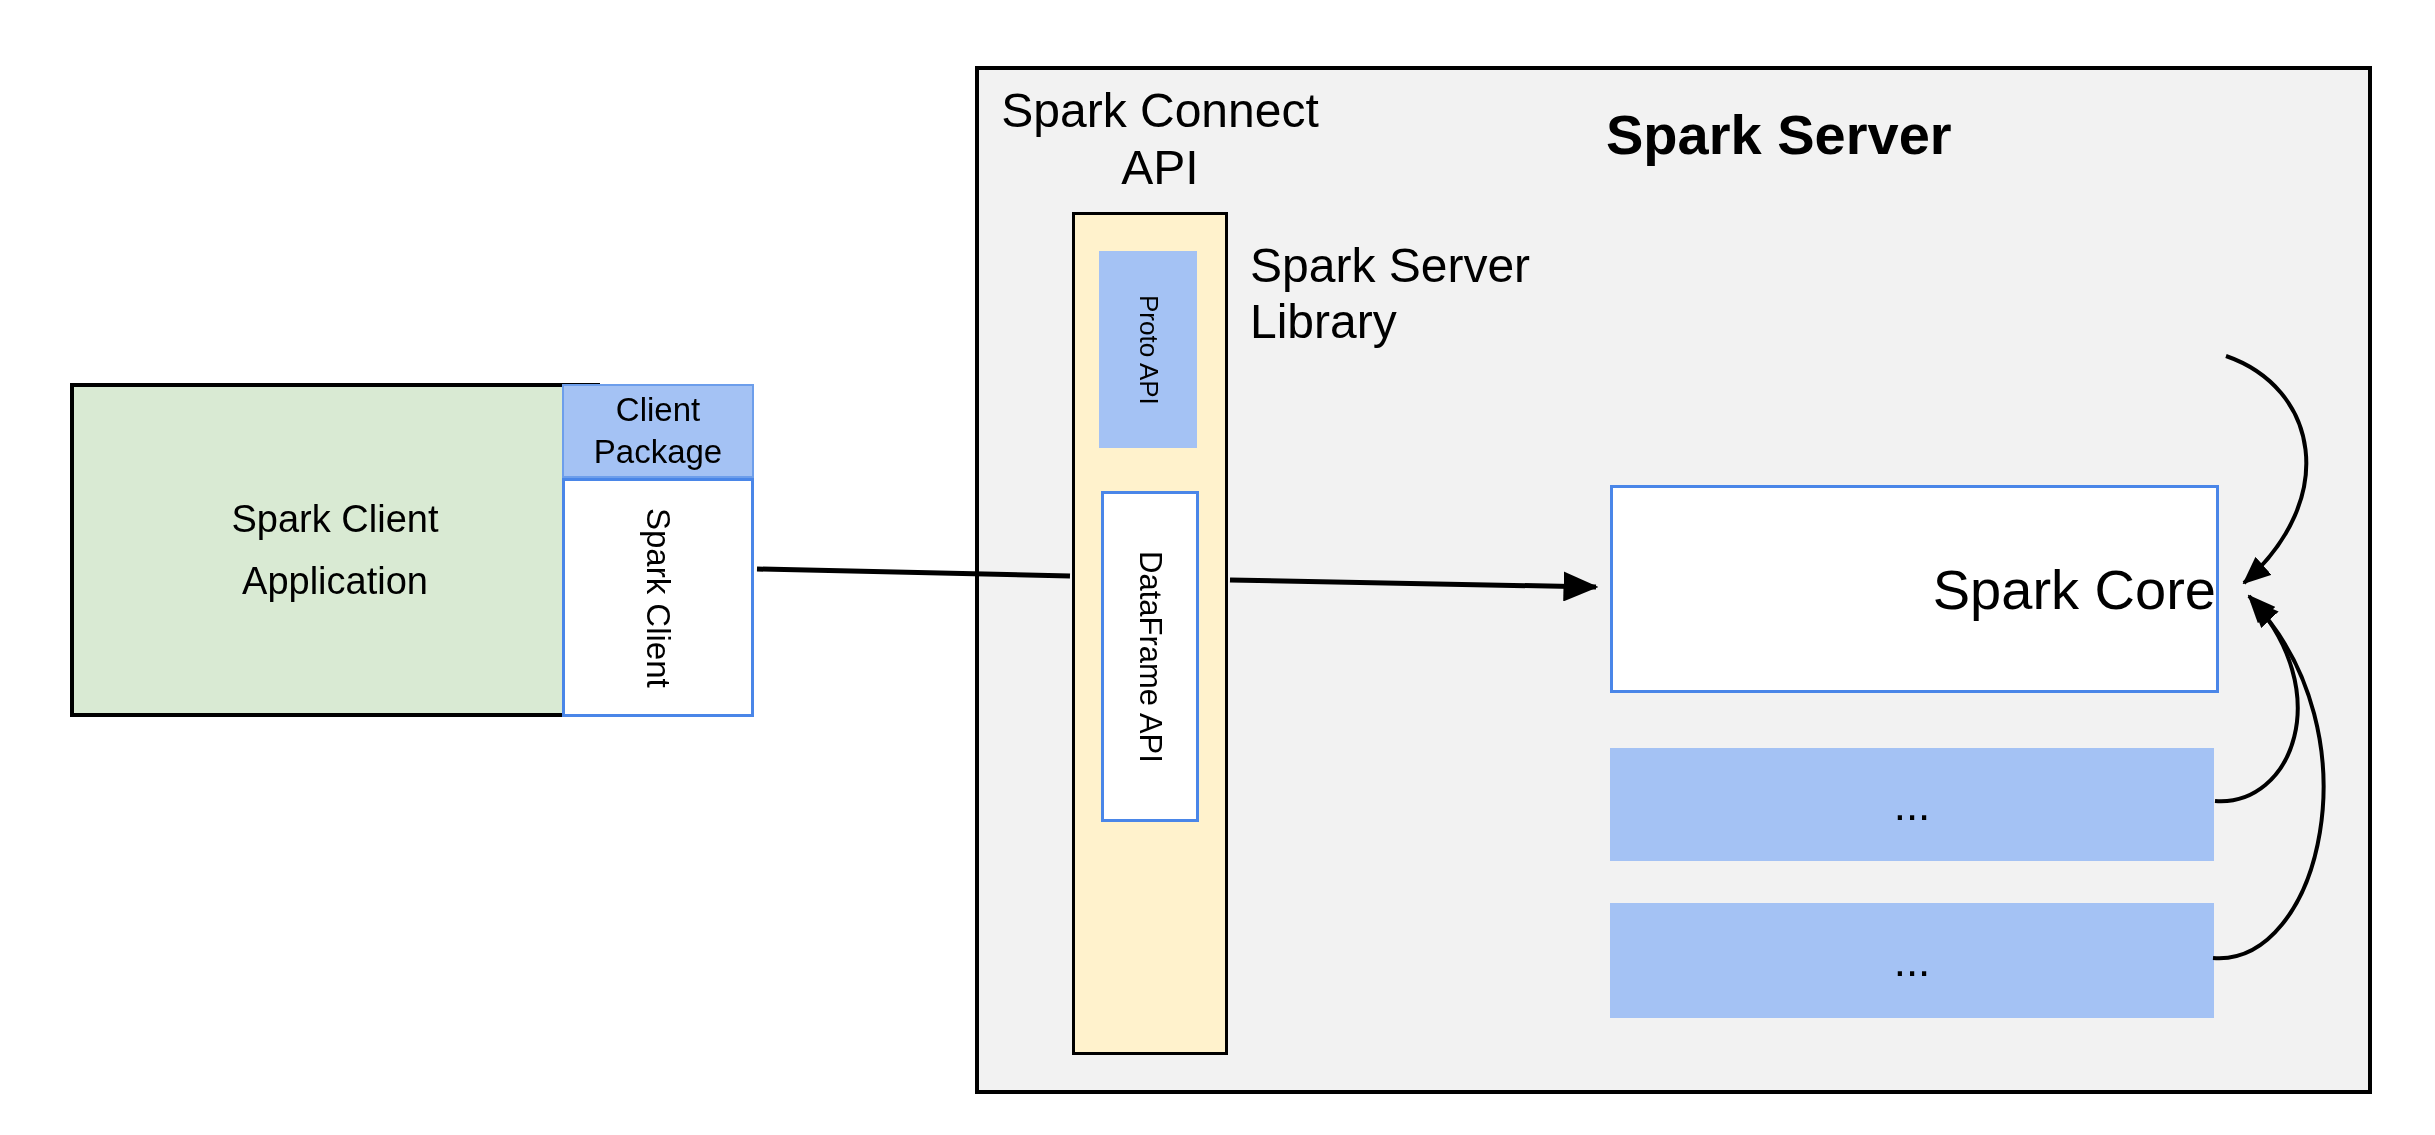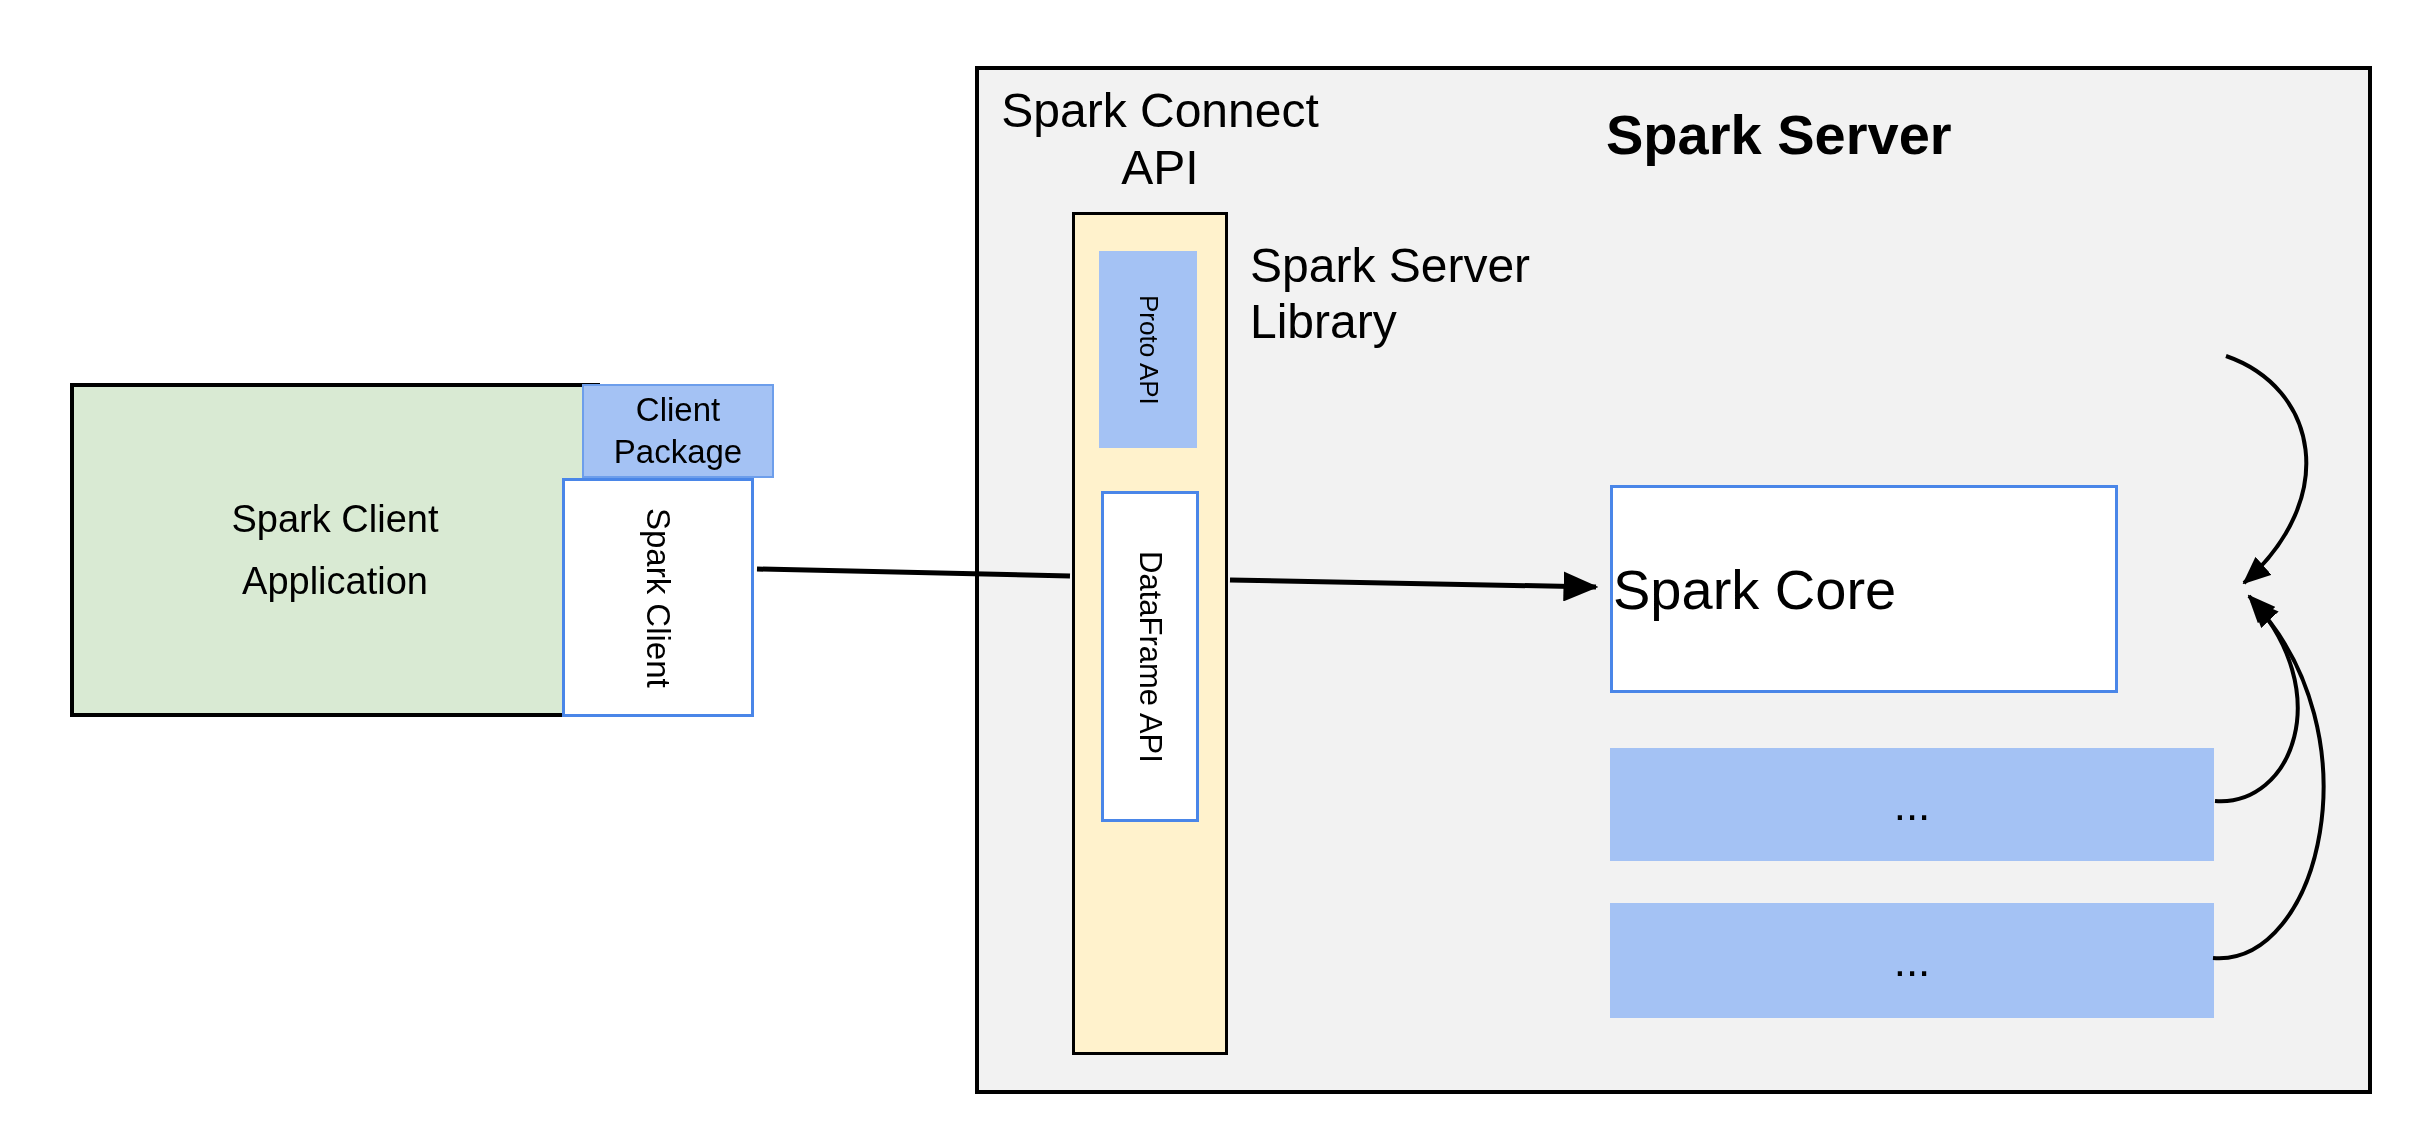--- a/index.html
+++ b/index.html
@@ -27,21 +27,20 @@
   }
   #client-app-box .label {
     font-size: 38px; line-height: 62px; text-align: center;
     max-width: 370px;
   }
   #client-package-box {
     left: 562px; top: 384px; width: 192px; height: 94px;
     background: #a4c2f4; border: 2px solid #6d9eeb;
     display: flex; align-items: center; justify-content: center;
     z-index: 3;
-    margin-left: 20px;
   }
   #client-package-box .label {
     font-size: 33px; line-height: 42px; text-align: center;
     max-width: 150px;
   }
   #spark-client-box {
     left: 562px; top: 478px; width: 192px; height: 239px;
     background: #ffffff; border: 3px solid #4a86e8;
     display: flex; align-items: center; justify-content: center;
     z-index: 3;
@@ -98,23 +97,23 @@
 
   
   #plugin-box {
     left: 1610px; top: 279px; width: 616px; height: 152px;
     background: #a4c2f4;
     display: flex; align-items: center; justify-content: center;
     font-size: 50px;
     z-index: 2;
   }
   #core-box {
-    left: 1610px; top: 485px; width: 508px; height: 208px;
+    left: 1610px; top: 485px; width: 609px; height: 208px;
     background: #ffffff; border: 3px solid #4a86e8;
-    display: flex; align-items: center; justify-content: flex-start;
+    display: flex; align-items: center; justify-content: flex-end;
     font-size: 56px;
     z-index: 2;
   }
   .extra-box {
     left: 1610px; width: 604px;
     background: #a4c2f4;
     display: flex; align-items: center; justify-content: center;
     font-size: 44px;
     z-index: 2;
   }

